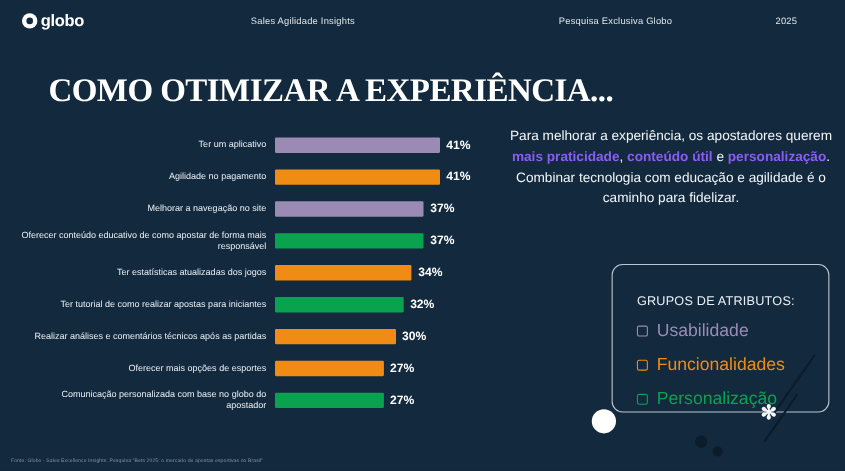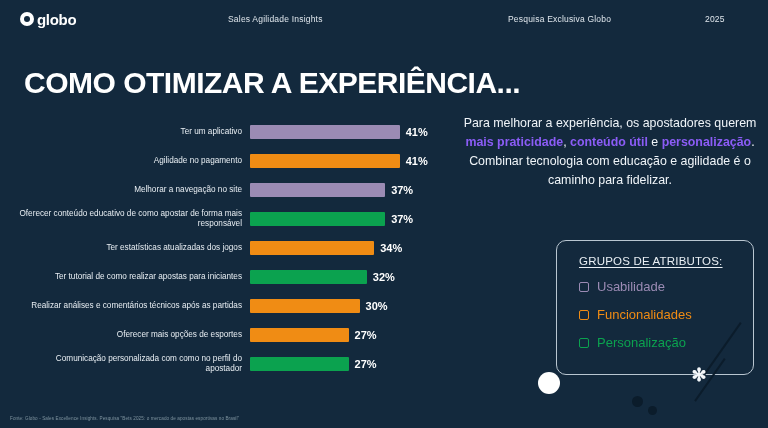--- a/index.html
+++ b/index.html
@@ -61,27 +61,28 @@
     letter-spacing: 0.2px;
     white-space: nowrap;
   }
   .hdr-center  { left: 228px; }
   .hdr-right   { left: 492px; padding-left: 16px; }
   .hdr-year    { left: 705px; }
 
   
   .title {
     position: absolute;
-    left: 24px;
+    left: 44px;
     top: 46px;
     font-size: 30px;
     font-weight: bold;
     letter-spacing: -0.5px;
     color: #ffffff;
     white-space: nowrap;
+    font-family: Liberation Serif, serif;
   }
 
   
   .chart {
     position: absolute;
     left: 18px;
     top: 118px;
     width: 460px;
   }
   .row {
@@ -138,40 +139,40 @@
     width: 198px;
     height: 135px;
     border: 1px solid #b9c6d1;
     border-radius: 10px;
     box-sizing: border-box;
     padding: 14px 0 0 22px;
   }
   .legend-title {
     font-size: 11.5px;
     color: #e9eff4;
-    text-decoration: underline;
     text-underline-offset: 2px;
     letter-spacing: 0.2px;
     margin-bottom: 12px;
+    margin-top: 13px;
   }
   .legend-row {
     display: flex;
     align-items: center;
     gap: 8px;
     margin-bottom: 13px;
   }
   .legend-box {
     width: 10px;
     height: 10px;
     border-radius: 2px;
     border: 1.6px solid;
     box-sizing: border-box;
     flex: none;
   }
-  .legend-label { font-size: 13px; text-align: right; }
+  .legend-label { font-size: 16px; text-align: right; }
 
   
   .decor-circle {
     position: absolute;
     left: 538px;
     top: 372px;
     width: 22px;
     height: 22px;
     border-radius: 50%;
     background: #ffffff;
@@ -282,21 +283,21 @@
       </div>
     </div>
     <div class="row">
       <div class="row-label">Oferecer mais opções de esportes</div>
       <div class="row-bartrack">
         <div class="bar" style="width: 98.6087px; background: rgb(240, 140, 20);"></div>
         <span class="bar-value">27%</span>
       </div>
     </div>
     <div class="row">
-      <div class="row-label">Comunicação personalizada com como no perfil do apostador</div>
+      <div class="row-label">Comunicação personalizada com base no globo do apostador</div>
       <div class="row-bartrack">
         <div class="bar" style="width: 98.6087px; background: rgb(11, 162, 79);"></div>
         <span class="bar-value">27%</span>
       </div>
     </div>
   </div>
 
 <div class="right-copy" id="right-copy"><span>Para melhorar a experiência, os apostadores querem </span><b>mais praticidade</b><span>, </span><b>conteúdo útil</b><span> e </span><b>personalização</b><span>. Combinar tecnologia com educação e agilidade é o caminho para fidelizar.</span></div>
 
 <div class="legend">

